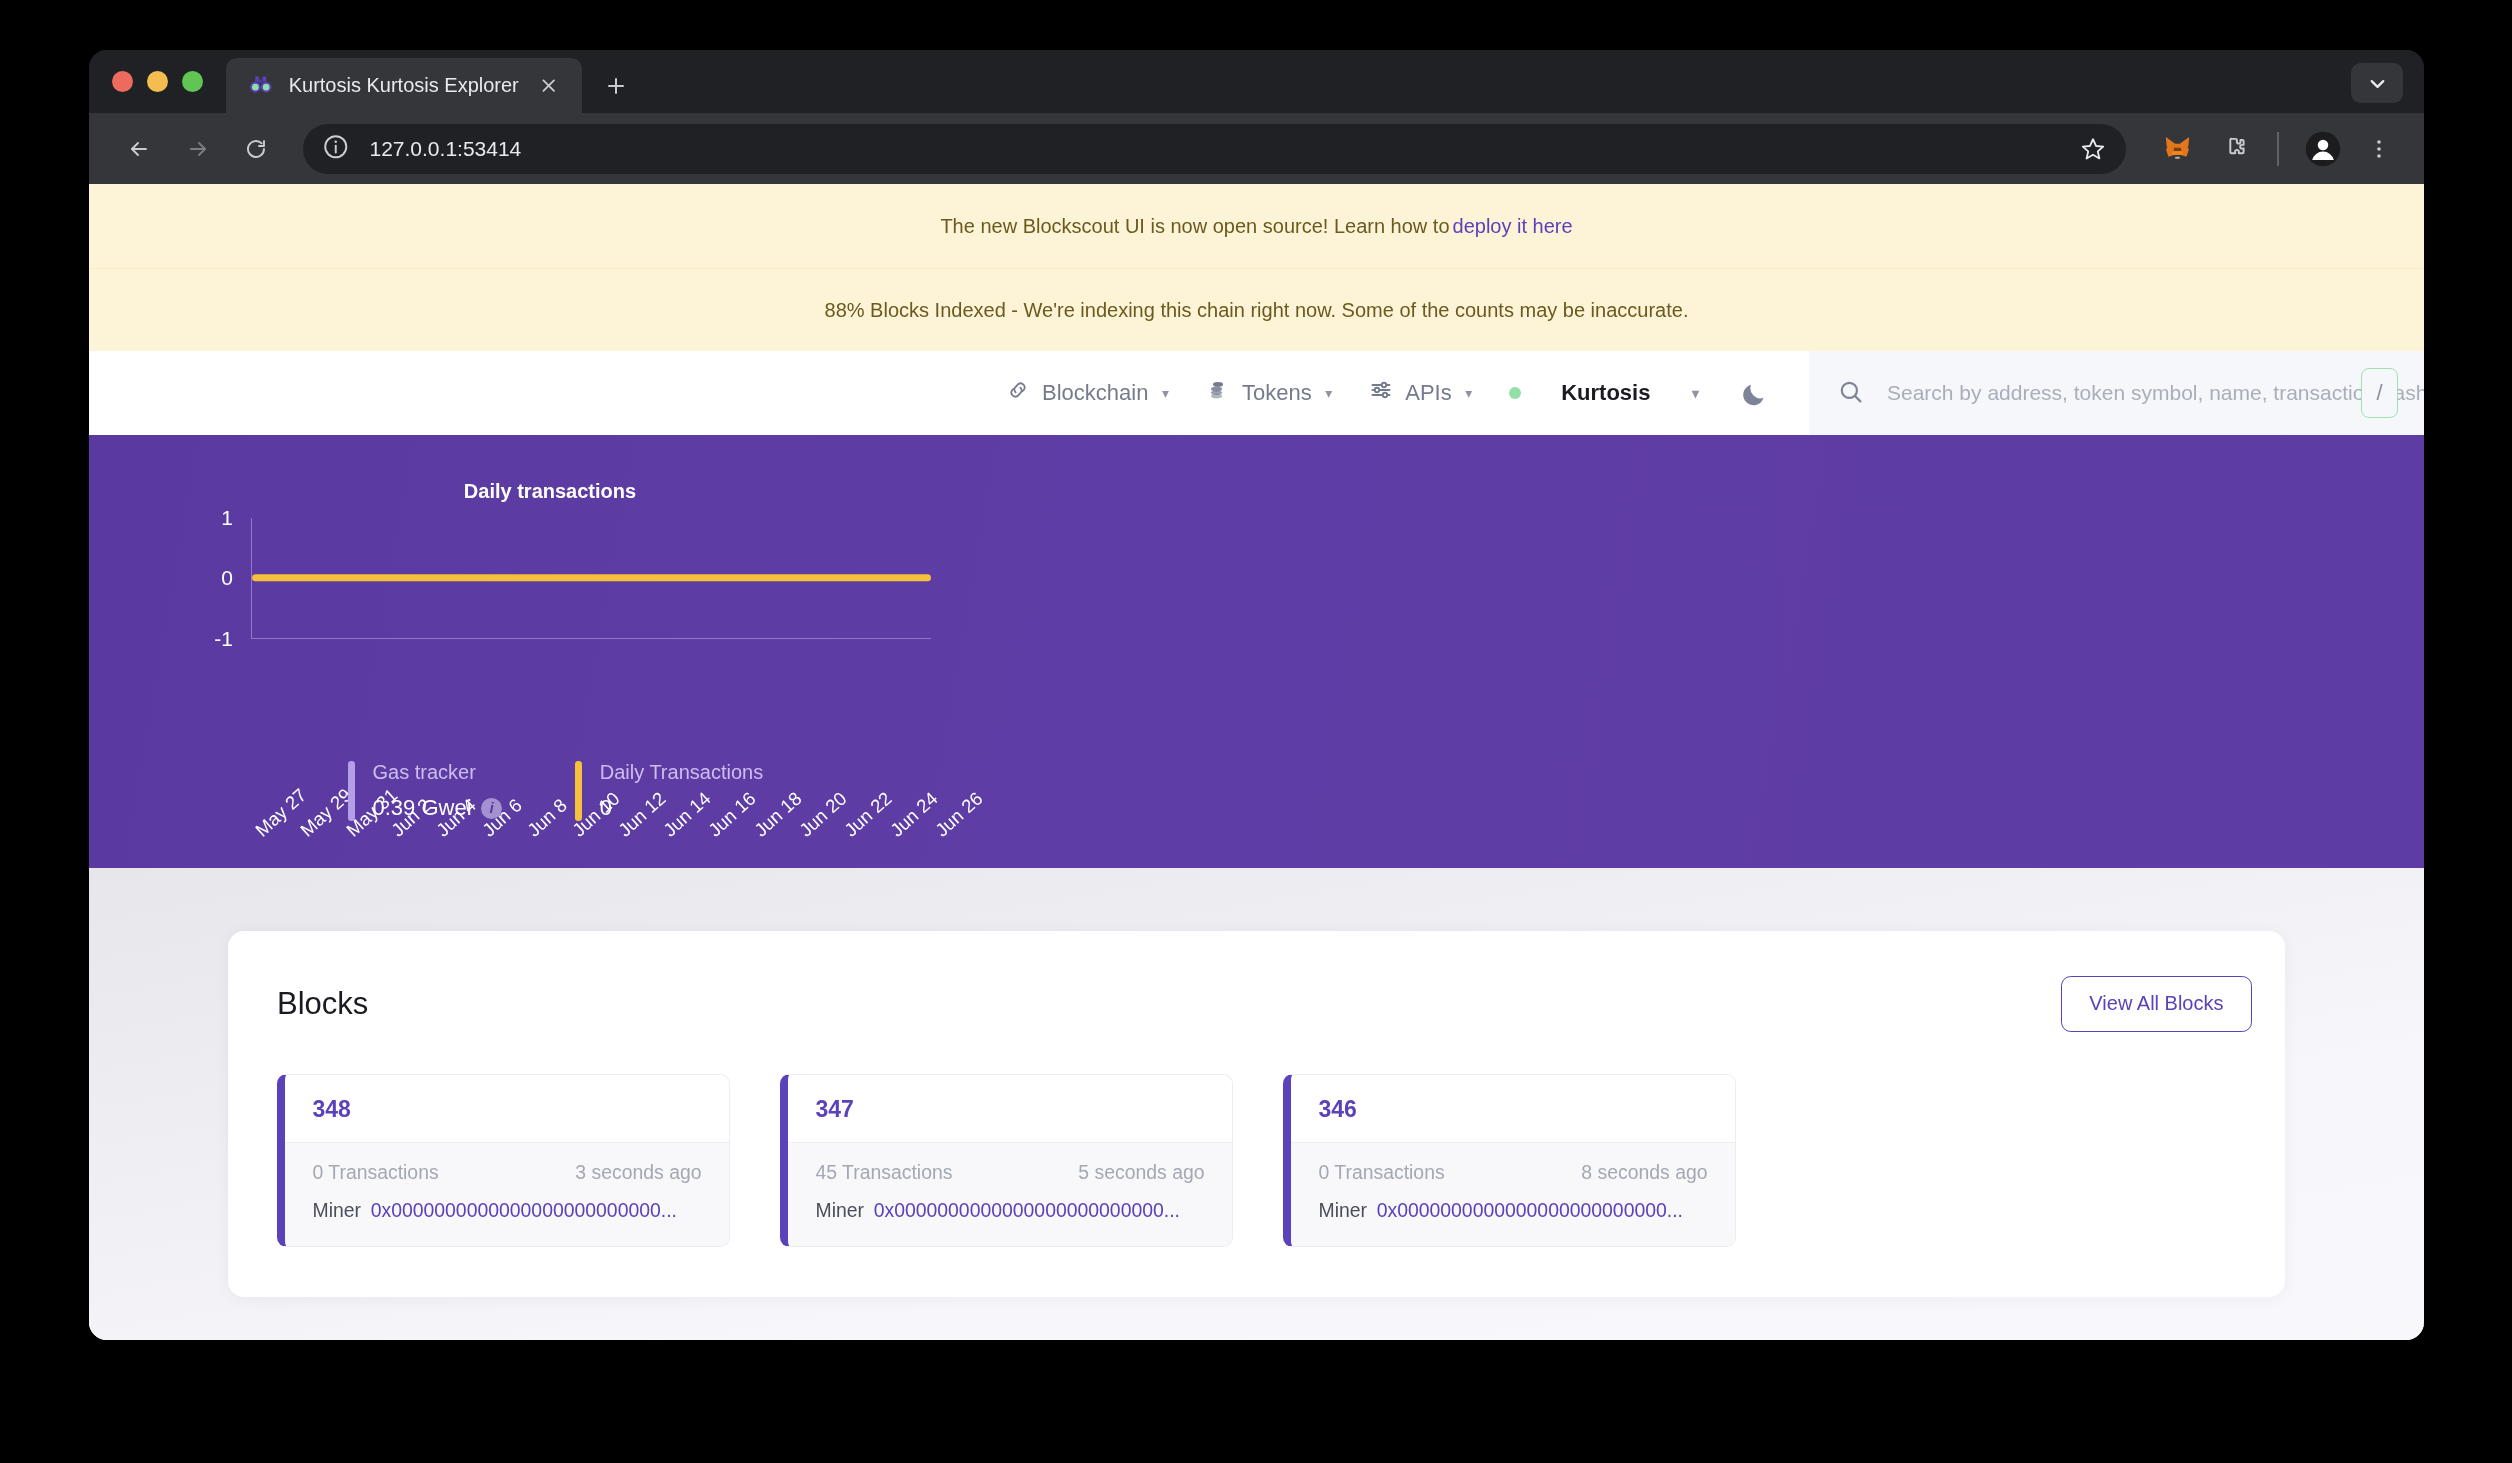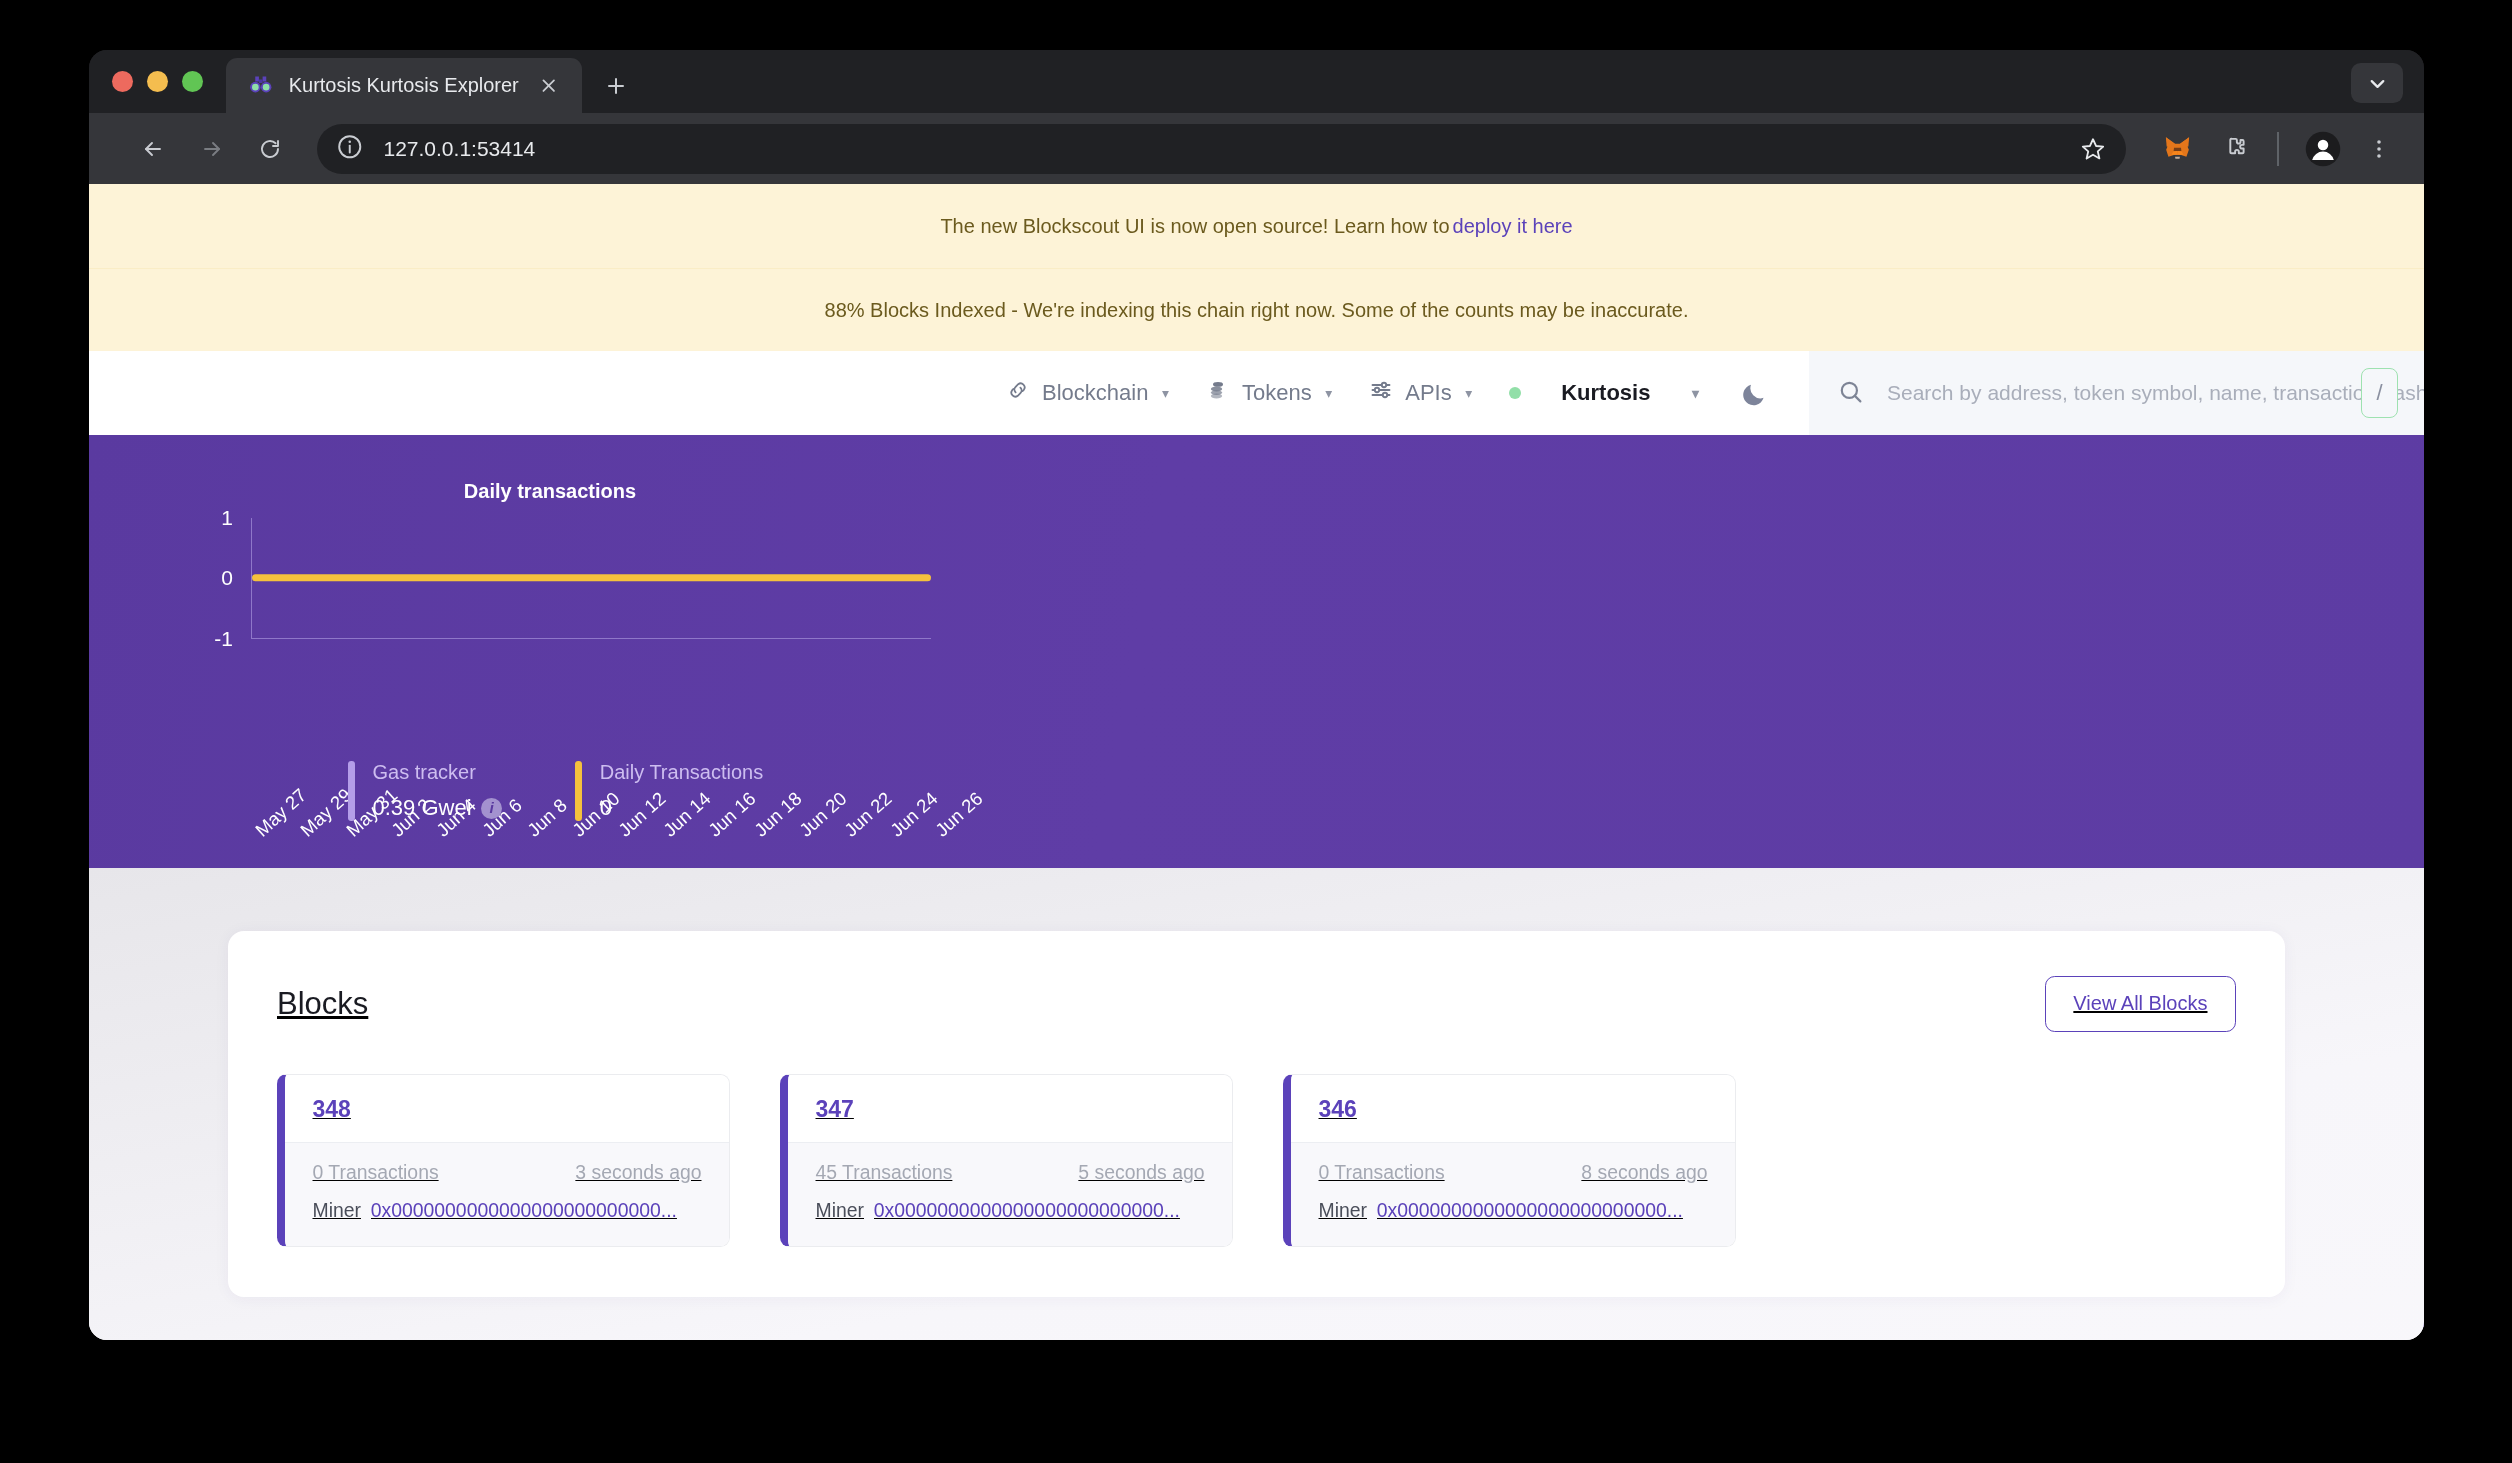--- a/index.html
+++ b/index.html
@@ -69,21 +69,21 @@
     width: 52px; height: 40px; border-radius: 9.7px;
     background: #35363a;
     display: flex; align-items: center; justify-content: center;
   }
 
   
   #toolbar {
     height: 71px;
     background: #35363a;
     display: flex; align-items: center;
-    padding: 0 21px 0 38px;
+    padding: 0 21px 0 24px;
     gap: 6.5px;
     flex: 0 0 auto;
   }
   .nav-btn {
     width: 52px; height: 52px; border-radius: 50%;
     display: flex; align-items: center; justify-content: center;
     color: #c9ccd1;
   }
   .nav-btn.disabled { color: #7a7d82; }
   #omnibox {
@@ -268,23 +268,22 @@
     height: 100%;
     background: linear-gradient(170deg, #e7e6ea 0%, #f7f6fa 38%, #fbfafd 100%);
     padding: 0;
     position: relative;
   }
   #blocks-card {
     position: absolute;
     left: 139px; right: 139px; top: 63px;
     background: #ffffff;
     border-radius: 16px;
-    padding: 45px 49px 50px 49px;
+    padding: 45px 33px 50px 49px;
     box-shadow: 0 1.6px 14.6px rgba(60,40,120,.05);
-    text-decoration: underline;
   }
   #blocks-head {
     display: flex; align-items: center; justify-content: space-between;
     margin-bottom: 42px;
   }
   #blocks-title { font-size: 31px; color: #1a1b22; font-weight: 400; }
   #view-all-blocks {
     border: 1.6px solid #5b42ba; border-radius: 9.7px;
     color: #5b42ba; font-size: 20px;
     padding: 15.4px 27.5px;

